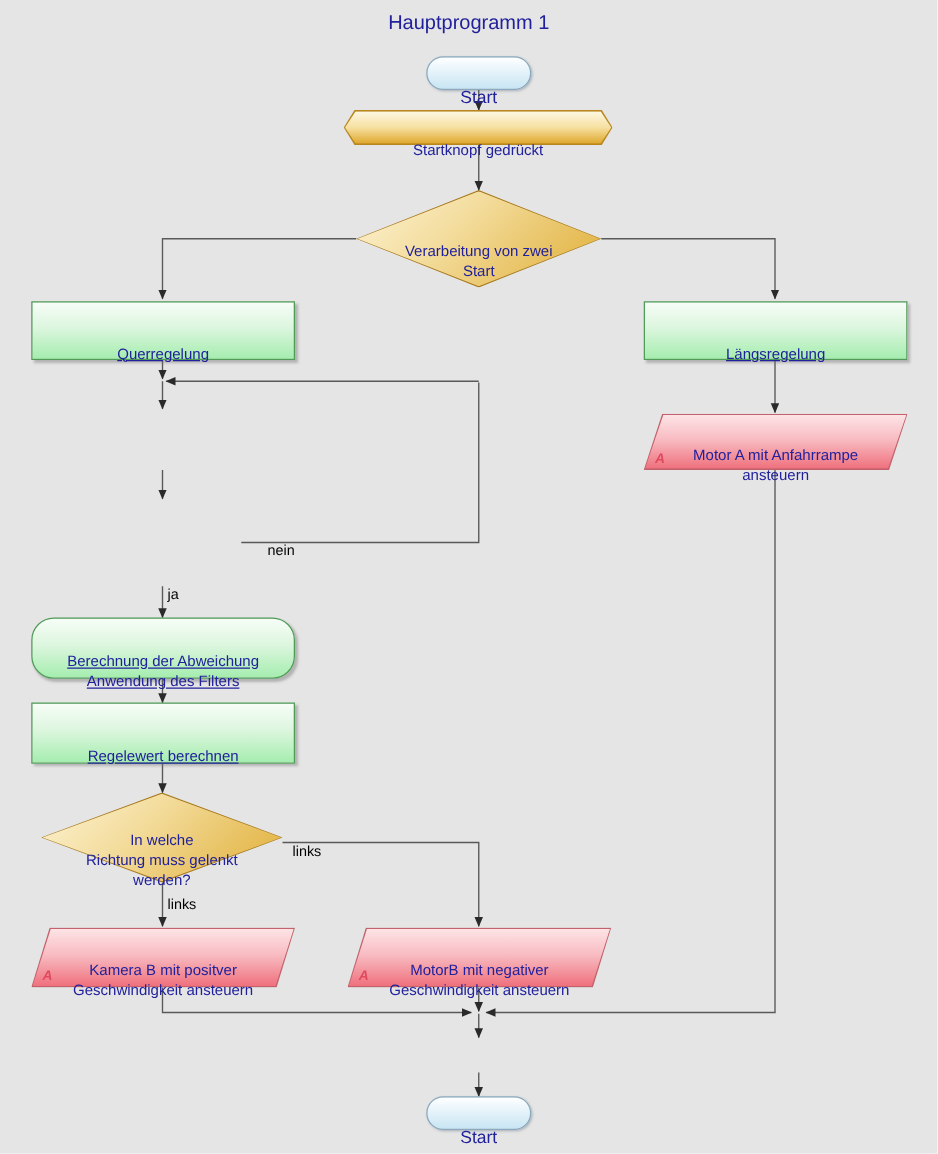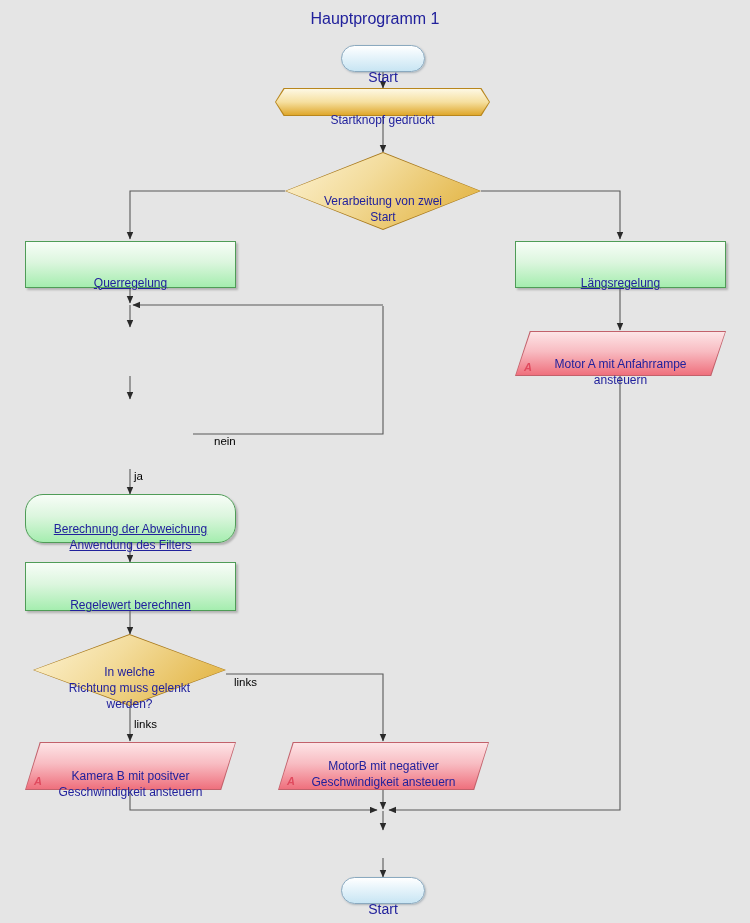--- a/index.html
+++ b/index.html
@@ -278,21 +278,21 @@
     <div class="node" style="left:0; top:0; width:211px; height:48px;">
       <span class="label">Kamera B mit positver
 Geschwindigkeit ansteuern</span>
     </div>
     <span class="para-mark">A</span>
   </div>
 
   <div class="para-wrap" style="left:278px; top:742px; width:211px; height:48px;">
     <div class="para-outer"></div>
     <div class="para-inner"></div>
-    <div class="node" style="left:0; top:0; width:211px; height:48px;align-items:flex-end;">
+    <div class="node" style="left:0; top:0; width:211px; height:48px;">
       <span class="label">MotorB mit negativer
 Geschwindigkeit ansteuern</span>
     </div>
     <span class="para-mark">A</span>
   </div>
 
 
   <div class="node terminator" style="left:341px; top:877px; width:84px; height:27px;">
     <span class="label">Start</span>
   </div>

